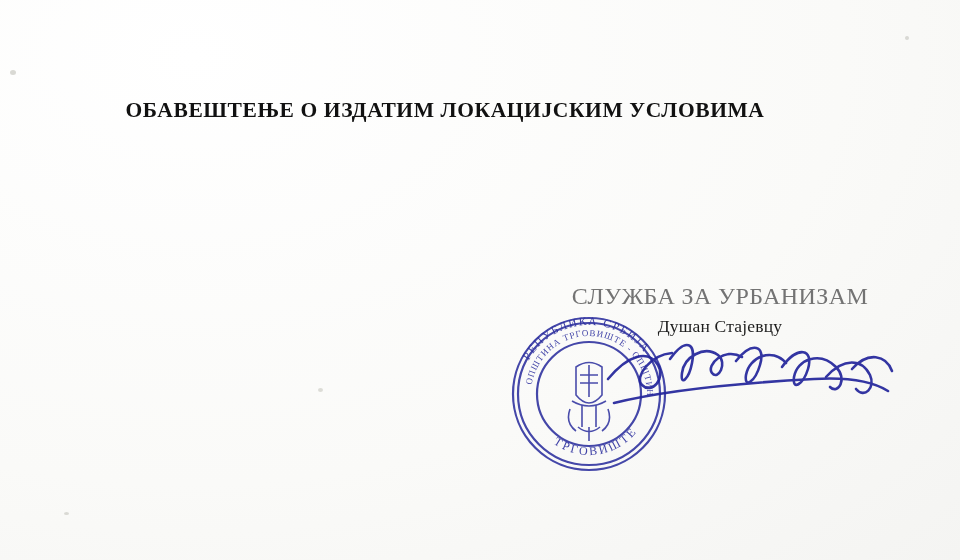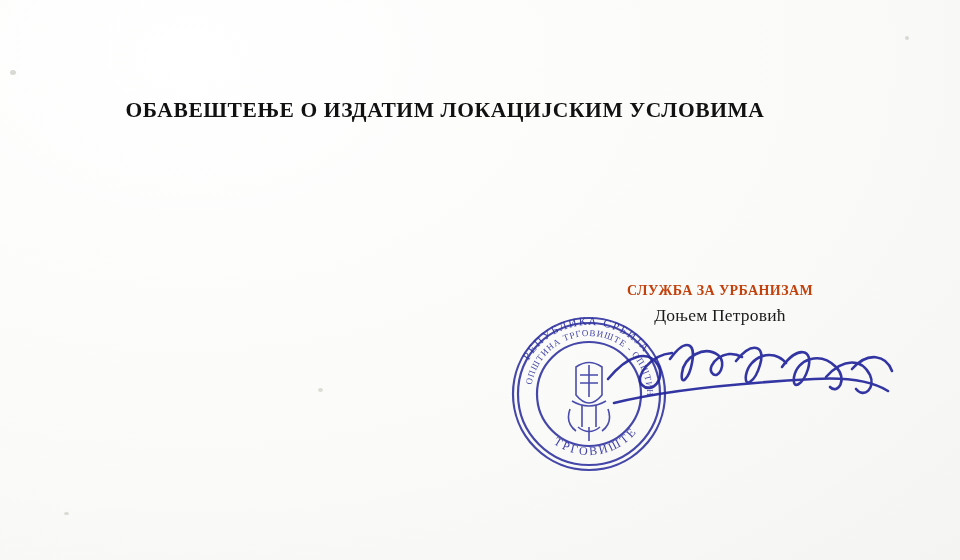--- a/index.html
+++ b/index.html
@@ -56,24 +56,24 @@
     width: 62px;
   }
   .signature-block {
     position: absolute;
     top: 283px;
     left: 540px;
     width: 360px;
     text-align: center;
   }
   .signature-dept {
-    font-size: 14px;
-    font-weight: bold;
+    font-size: 24px;
+    font-weight: normal;
     letter-spacing: 0.4px;
-    color: #c2410c;
+    color: #737373;
     white-space: nowrap;
   }
   .signature-name {
     margin-top: 6px;
     font-size: 17.5px;
     color: #1c1c1c;
     letter-spacing: 0.2px;
   }
   
   .stamp {
@@ -114,21 +114,21 @@
   <div class="speck s1"></div>
   <div class="speck s2"></div>
   <div class="speck s3"></div>
   <div class="speck s4"></div>
 
   <div class="doc-title">ОБАВЕШТЕЊЕ О ИЗДАТИМ ЛОКАЦИЈСКИМ УСЛОВИМА</div>
 
 
   <div class="signature-block">
     <div class="signature-dept">СЛУЖБА ЗА УРБАНИЗАМ</div>
-    <div class="signature-name">Доњем Петровић</div>
+    <div class="signature-name">Душан Стајевцу</div>
   </div>
 
   <div class="stamp">
     <svg width="178" height="178" viewBox="0 0 178 178" xmlns="http://www.w3.org/2000/svg">
       <defs>
         <path id="outerArc" d="M 89,89 m -72,0 a 72,72 0 1,1 144,0 a 72,72 0 1,1 -144,0"></path>
         <path id="outerArcTop" d="M 20,89 a 69,69 0 0 1 138,0"></path>
         <path id="innerArcTop" d="M 31,89 a 58,58 0 0 1 116,0"></path>
         <path id="bottomArc" d="M 28,89 a 61,61 0 0 0 122,0"></path>
       </defs>

